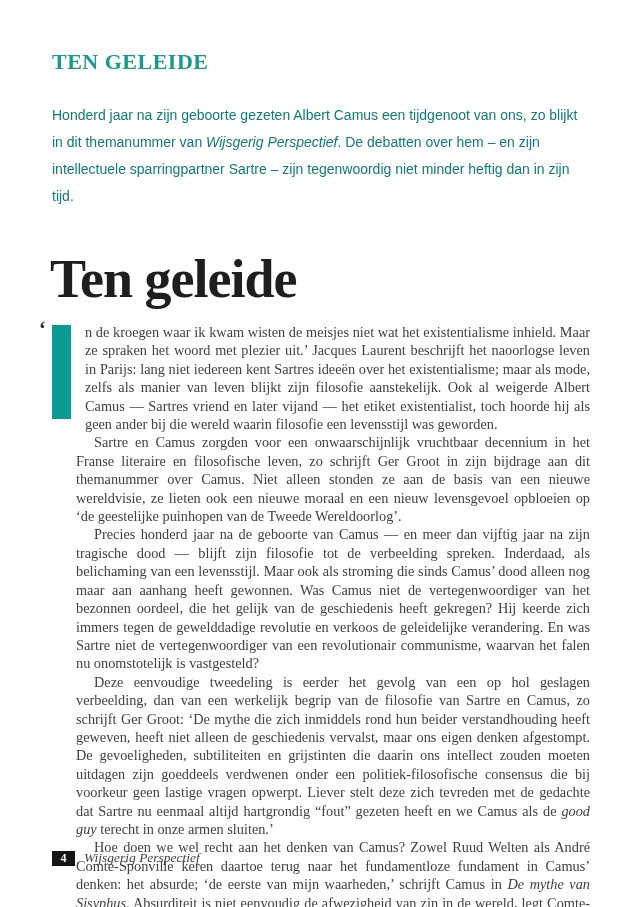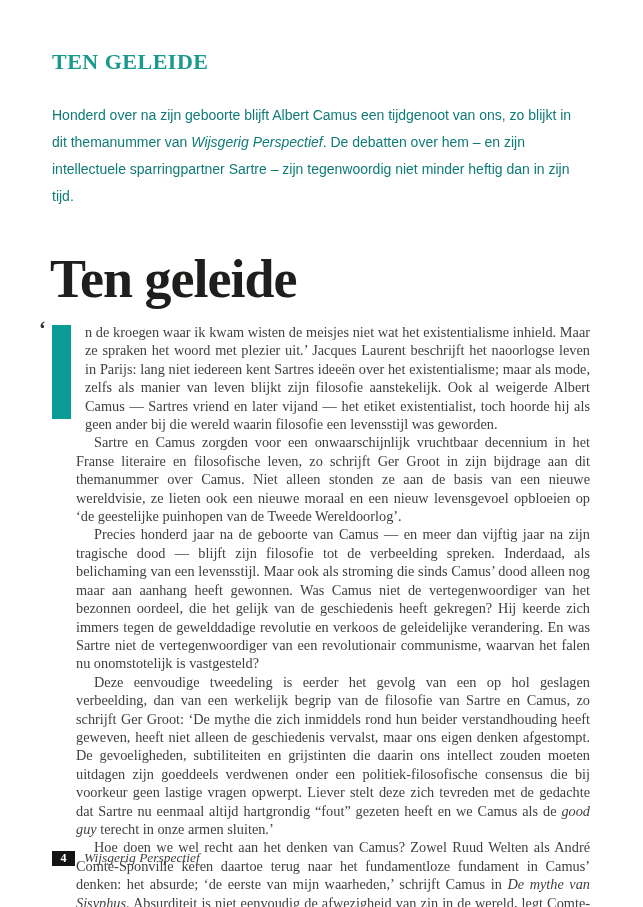--- a/index.html
+++ b/index.html
@@ -92,21 +92,21 @@
   }
 </style>
 </head>
 <body>
 
 <div class="page">
   <div class="content">
 
     <div class="kicker">TEN GELEIDE</div>
 
-    <p class="intro"><span>Honderd over na zijn geboorte blijft Albert Camus een tijdgenoot van ons, zo blijkt in dit themanummer van </span><span class="it">Wijsgerig Perspectief</span><span>. De debatten over hem – en zijn intellectuele sparringpartner Sartre – zijn tegenwoordig niet minder heftig dan in zijn tijd.</span></p>
+    <p class="intro"><span>Honderd jaar na zijn geboorte gezeten Albert Camus een tijdgenoot van ons, zo blijkt in dit themanummer van </span><span class="it">Wijsgerig Perspectief</span><span>. De debatten over hem – en zijn intellectuele sparringpartner Sartre – zijn tegenwoordig niet minder heftig dan in zijn tijd.</span></p>
 
     <h1 class="title">Ten geleide</h1>
 
     <div class="bodytext">
 
       <p class="para first"><span class="openquote">‘</span><span class="dropbar"></span><span>n de kroegen waar ik kwam wisten de meisjes niet wat het existentialisme inhield. Maar ze spraken het woord met plezier uit.’ Jacques Laurent beschrijft het naoorlogse leven in Parijs: lang niet iedereen kent Sartres ideeën over het existentialisme; maar als mode, zelfs als manier van leven blijkt zijn filosofie aanstekelijk. Ook al weigerde Albert Camus — Sartres vriend en later vijand — het etiket existentialist, toch hoorde hij als geen ander bij die wereld waarin filosofie een levensstijl was geworden.</span></p>
 
       <p class="para indent"><span>Sartre en Camus zorgden voor een onwaarschijnlijk vruchtbaar decennium in het Franse literaire en filosofische leven, zo schrijft Ger Groot in zijn bijdrage aan dit themanummer over Camus. Niet alleen stonden ze aan de basis van een nieuwe wereldvisie, ze lieten ook een nieuwe moraal en een nieuw levensgevoel opbloeien op ‘de geestelijke puinhopen van de Tweede Wereldoorlog’.</span></p>
 
       <p class="para indent"><span>Precies honderd jaar na de geboorte van Camus — en meer dan vijftig jaar na zijn tragische dood — blijft zijn filosofie tot de verbeelding spreken. Inderdaad, als belichaming van een levensstijl. Maar ook als stroming die sinds Camus’ dood alleen nog maar aan aanhang heeft gewonnen. Was Camus niet de vertegenwoordiger van het bezonnen oordeel, die het gelijk van de geschiedenis heeft gekregen? Hij keerde zich immers tegen de gewelddadige revolutie en verkoos de geleidelijke verandering. En was Sartre niet de vertegenwoordiger van een revolutionair communisme, waarvan het falen nu onomstotelijk is vastgesteld?</span></p>

